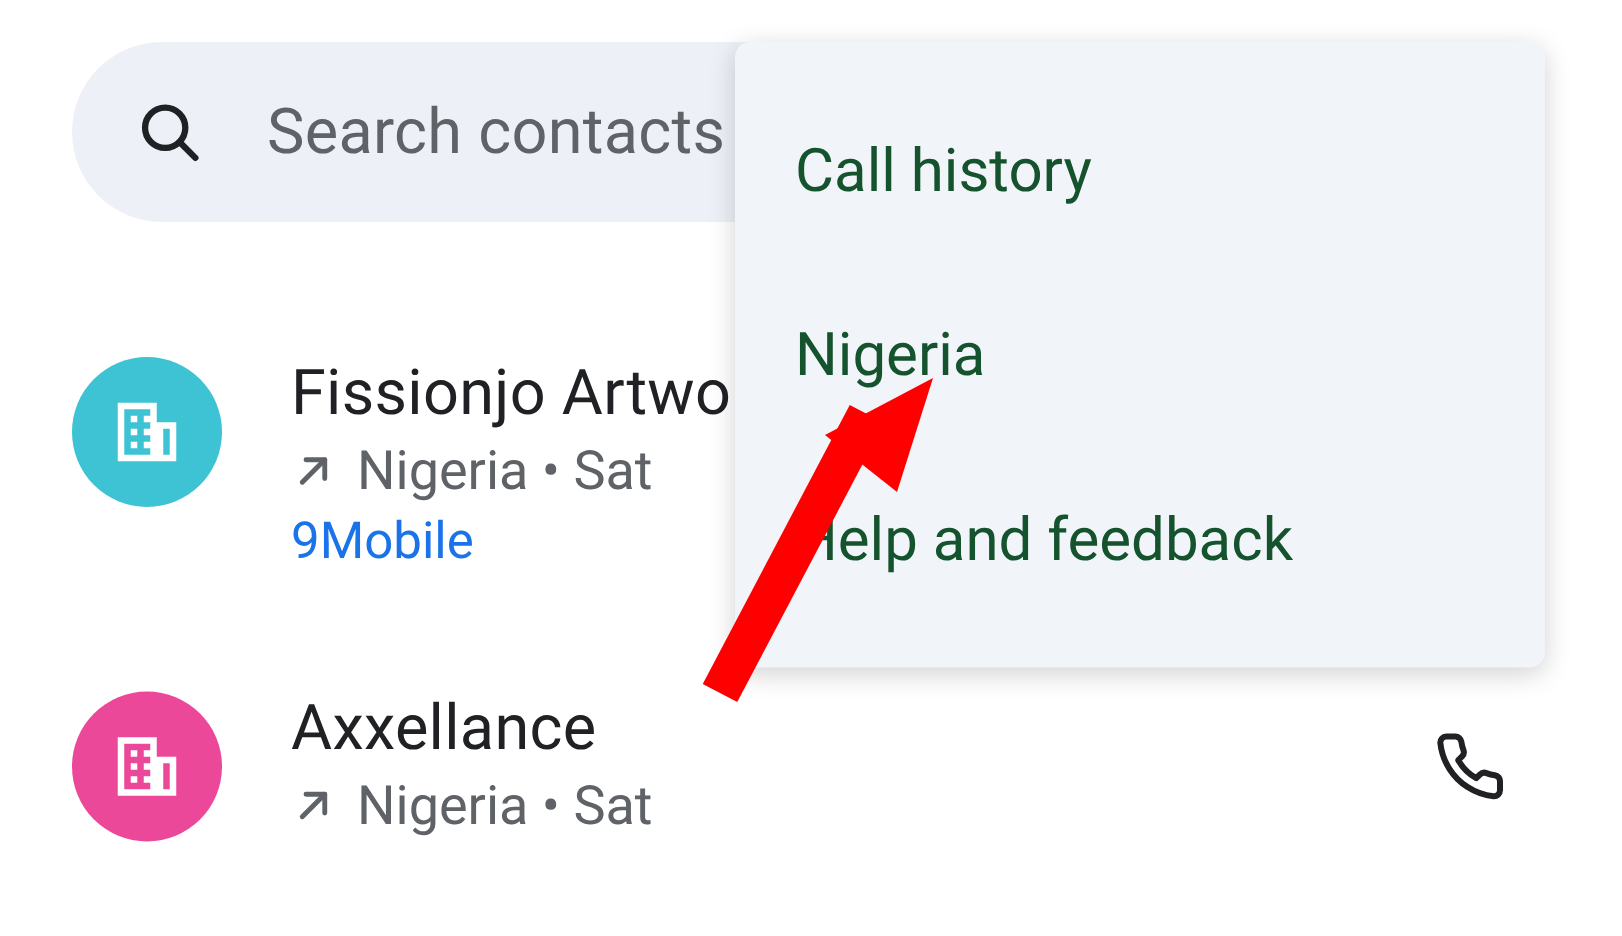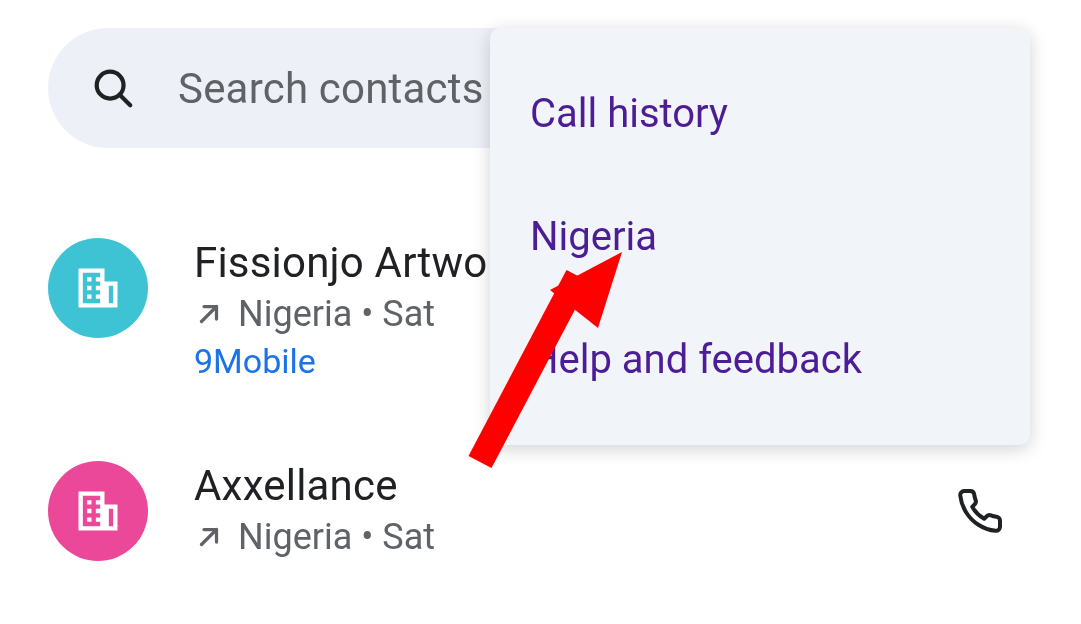--- a/index.html
+++ b/index.html
@@ -90,21 +90,21 @@
       left: 490px;
       width: 540px;
       background: #f1f4f8;
       border-radius: 10px;
       box-shadow: 0 4px 18px rgba(0,0,0,0.18);
       padding: 24px 0;
     }
     .menu-item {
       padding: 38px 40px;
       font-size: 40px;
-      color: #4c1d95;
+      color: #14532d;
       cursor: pointer;
     }
     .arrow-annotation {
       position: absolute;
       top: 242px;
       left: 460px;
       pointer-events: none;
     }
   </style>
 </head>

